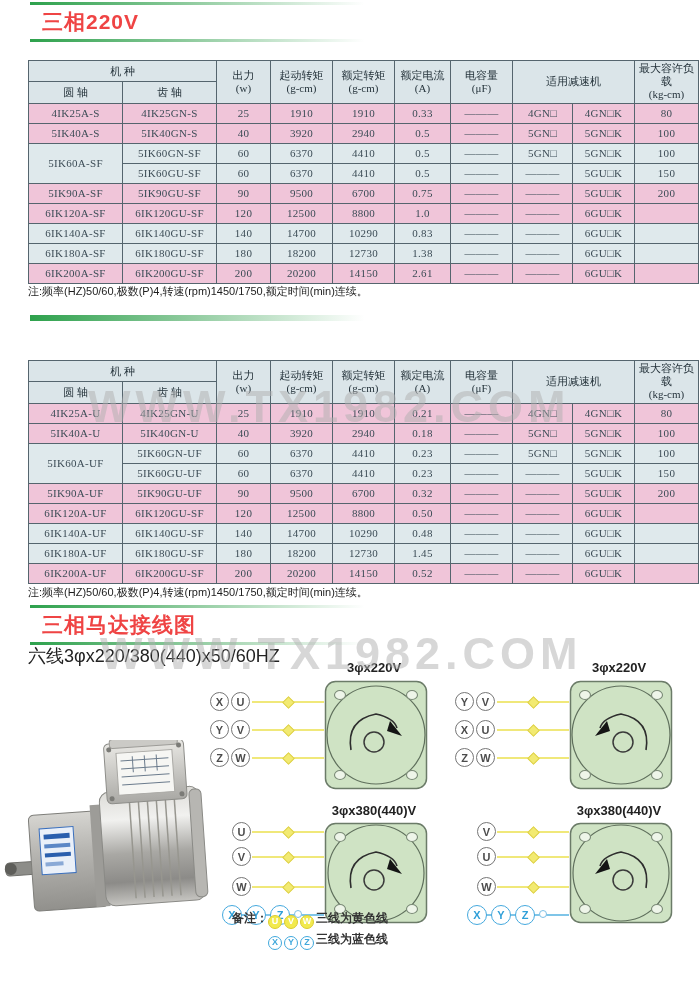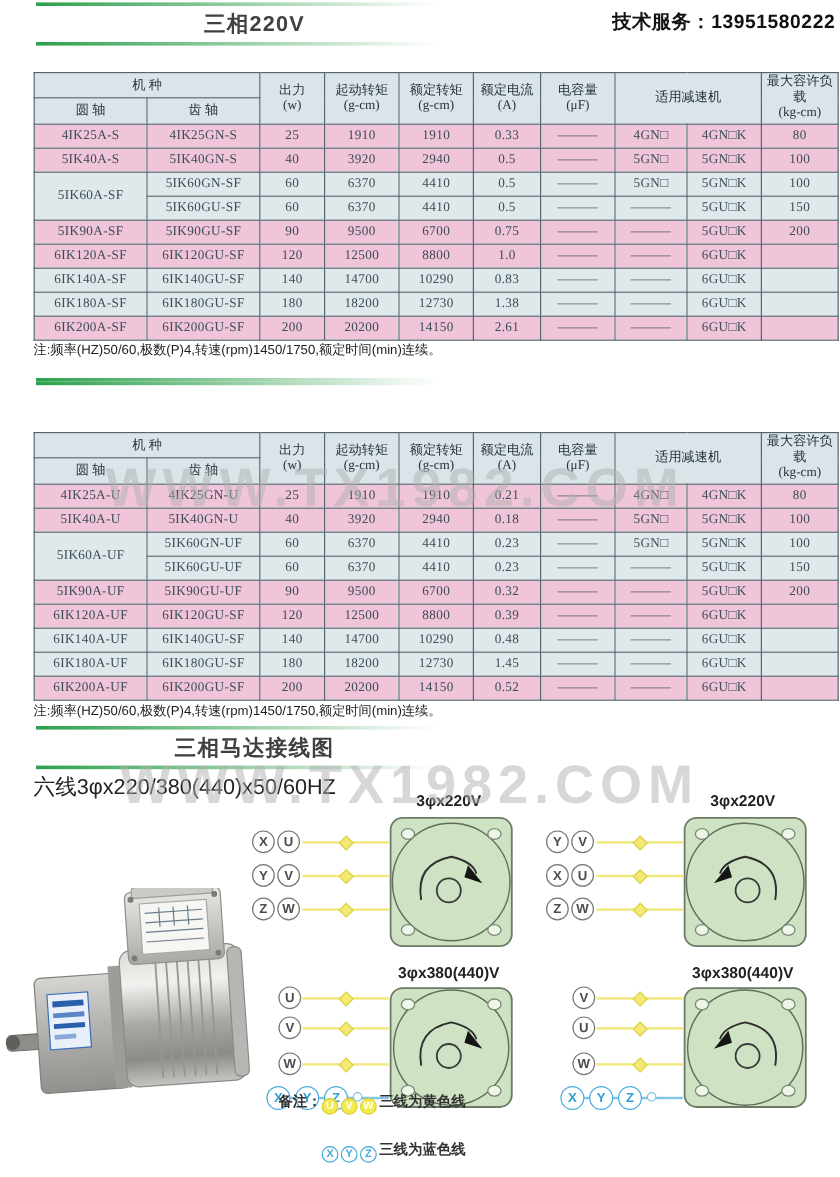--- a/index.html
+++ b/index.html
@@ -2,21 +2,21 @@
 <html style="--pink-row: #f0c5d9; --light-row: #dfe9ec; --header-row: #dbe5e9; --green-accent: #2da14c; --motor-fill: #cfe3c4; --wire-yellow: #f0e87a; --wire-blue: #7fc5e8;"><head>
 <meta charset="utf-8">
 <style>
   html,body{margin:0;padding:0;background:#fff;}
   #page{position:relative;width:700px;height:981px;background:#fff;overflow:hidden;
         font-family:"Liberation Sans",sans-serif;}
 
   
   .sec{position:absolute;width:352px;}
   .gbar{height:3px;background:linear-gradient(90deg,var(--green-accent) 0%,#8fcb9e 45%,rgba(255,255,255,0) 95%);}
-  .sec-title{font-size:18px;font-weight:bold;color:#404040;padding:3px 0 3px 12px;letter-spacing:1px;text-align:center;}
+  .sec-title{font-size:21px;font-weight:bold;color:#ef4444;padding:3px 0 3px 12px;letter-spacing:1px;}
   .phone{position:absolute;top:8px;left:420px;width:276px;text-align:right;
          font-size:16px;font-weight:bold;color:#111;letter-spacing:0.5px;}
 
   
   table.spec{position:absolute;left:28px;border-collapse:collapse;table-layout:fixed;width:670px;
              font-family:"Liberation Serif","DejaVu Serif",serif;}
   table.spec th,table.spec td{border:1px solid #55656e;text-align:center;vertical-align:middle;
              overflow:hidden;}
   table.spec th{background:var(--header-row);font-size:11px;font-weight:normal;color:#26343c;
              white-space:pre-line;line-height:1.2;height:14px;padding:1px 0;}
@@ -59,21 +59,20 @@
 </head>
 <body>
 
 <div id="page">
 
   <div class="sec" style="left:30px;top:2px;">
     <div class="gbar"></div>
     <div class="sec-title">三相220V</div>
     <div class="gbar"></div>
   </div>
-  <div class="phone">技术服务：13951580222</div>
 
   <table class="spec" style="top:60px;">
     <colgroup>
         <col style="width:94px">
         <col style="width:94px">
         <col style="width:54px">
         <col style="width:62px">
         <col style="width:62px">
         <col style="width:56px">
         <col style="width:62px">
@@ -314,21 +313,21 @@
           <td class="dash">———</td>
           <td>5GU□K</td>
           <td>200</td>
         </tr>
         <tr class="pink">
           <td>6IK120A-UF</td>
           <td>6IK120GU-SF</td>
           <td>120</td>
           <td>12500</td>
           <td>8800</td>
-          <td>0.39</td>
+          <td>0.50</td>
           <td class="dash">———</td>
           <td class="dash">———</td>
           <td>6GU□K</td>
           <td></td>
         </tr>
         <tr class="lite">
           <td>6IK140A-UF</td>
           <td>6IK140GU-SF</td>
           <td>140</td>
           <td>14700</td>
@@ -549,18 +548,18 @@
             <polygon points="78,52 66,37 63,47" fill="#151515"></polygon>
           </g>
         </svg>
       </div>
     </div>
 
   <div class="remark" style="left:232px;top:908px;">
     <div>
       <span>备注：</span><span class="rc rc-y">U</span><span class="rc rc-y">V</span><span class="rc rc-y">W</span><span>三线为黄色线</span>
     </div>
-    <div style="margin-left:36px;margin-top:19px;">
+    <div style="margin-left:36px;">
       <span class="rc rc-b">X</span><span class="rc rc-b">Y</span><span class="rc rc-b">Z</span><span>三线为蓝色线</span>
     </div>
   </div>
 
 </div>
 
 </body></html>

